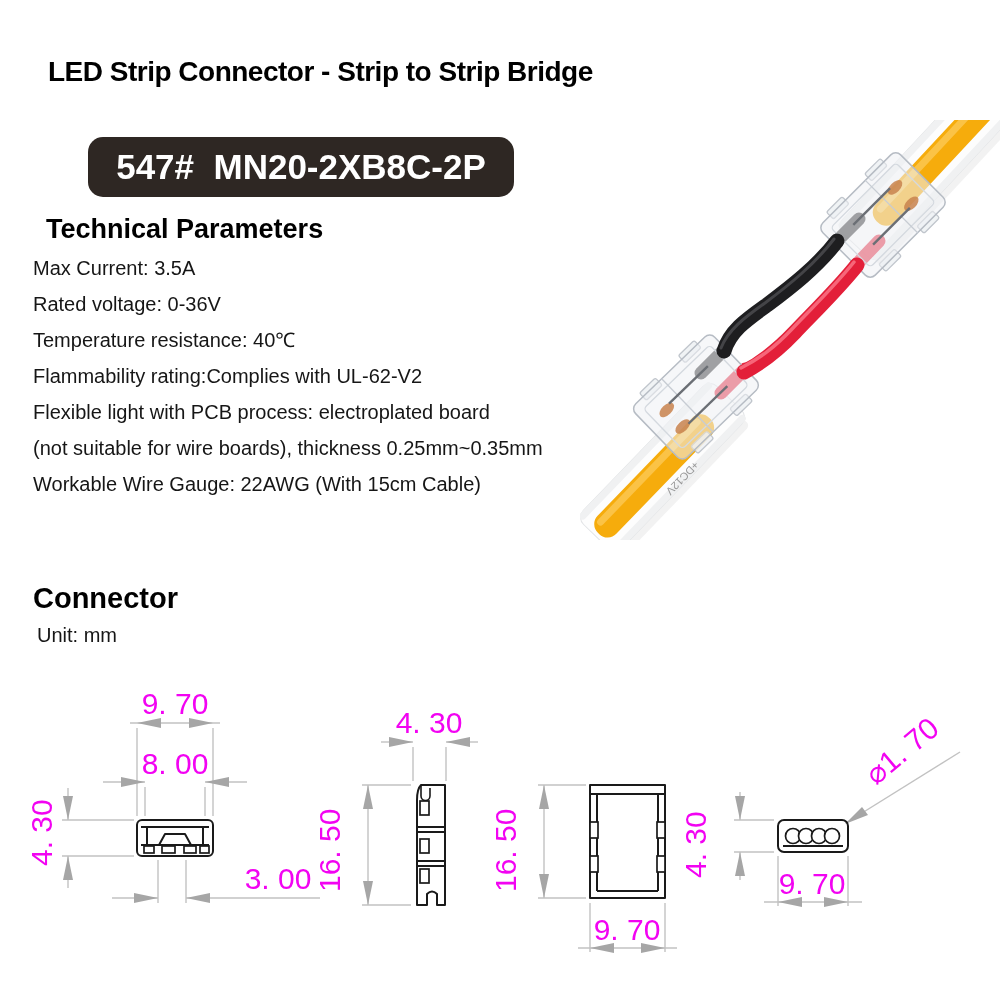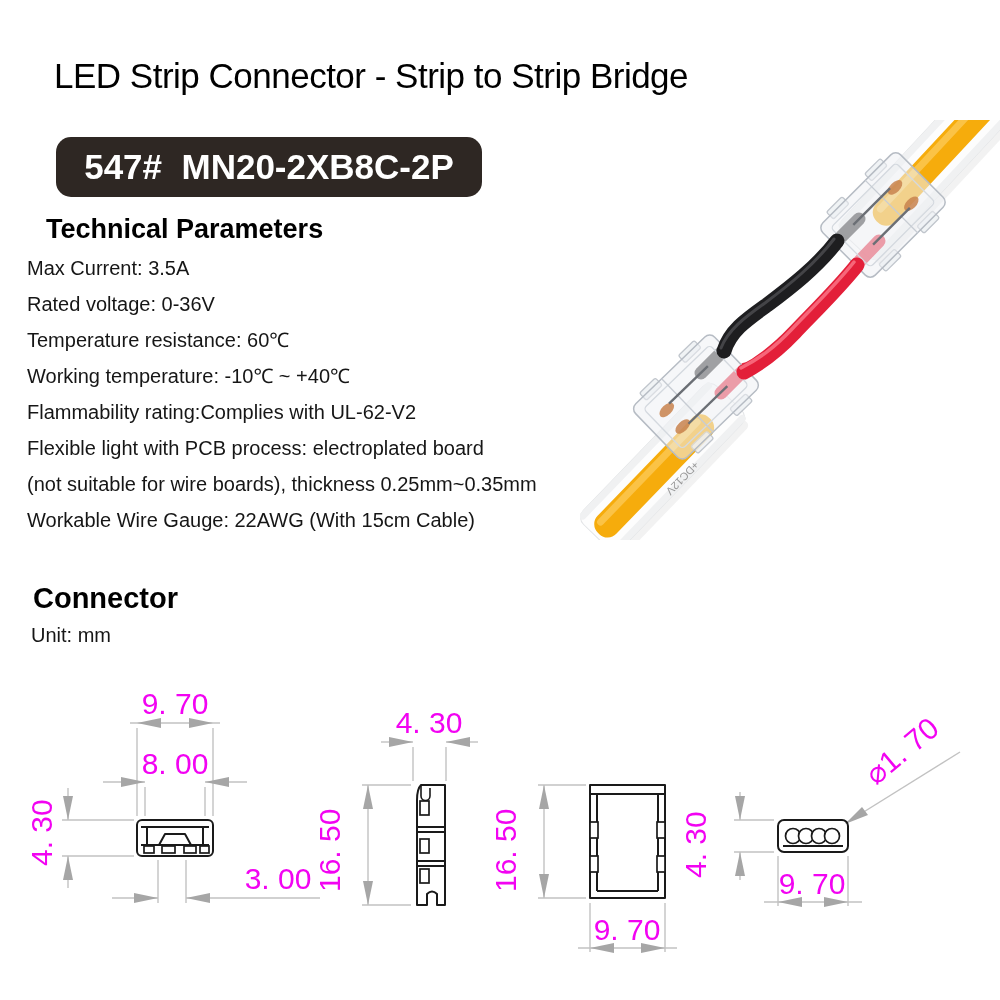--- a/index.html
+++ b/index.html
@@ -1,27 +1,27 @@
 <!DOCTYPE html>
 <html><head>
 <meta charset="utf-8">
 <style>
   html,body{margin:0;padding:0;background:#fff;}
   .page{position:relative;width:1000px;height:1000px;background:#ffffff;overflow:hidden;
         font-family:"Liberation Sans",sans-serif;color:#000;}
-  .title{position:absolute;left:54px;top:56px;font-size:35px;font-weight:normal;
+  .title{position:absolute;left:48px;top:56px;font-size:28px;font-weight:bold;
          letter-spacing:-0.5px;white-space:pre;}
-  .badge{position:absolute;left:56px;top:137px;width:426px;height:60px;background:#2e2723;
+  .badge{position:absolute;left:88px;top:137px;width:426px;height:60px;background:#2e2723;
          border-radius:15px;color:#fff;font-size:35px;font-weight:bold;display:flex;
          align-items:center;justify-content:center;white-space:pre;}
   .tech-heading{position:absolute;left:46px;top:214px;font-size:27px;font-weight:bold;}
-  .tech-lines{position:absolute;left:27px;top:250px;width:660px;}
+  .tech-lines{position:absolute;left:33px;top:250px;width:660px;}
   .tech-lines p{margin:0;font-size:20px;line-height:36px;color:#161616;white-space:pre-wrap;}
   .dim-heading{position:absolute;left:33px;top:582px;font-size:29px;font-weight:bold;}
-  .unit-label{position:absolute;left:31px;top:624px;font-size:20px;color:#161616;}
+  .unit-label{position:absolute;left:37px;top:624px;font-size:20px;color:#161616;}
   .photo-svg{position:absolute;left:580px;top:120px;width:420px;height:420px;}
   .dims-svg{position:absolute;left:0;top:660px;width:1000px;height:340px;}
   .dim-label{fill:#f203f2;font-size:30px;font-family:"Liberation Sans","DejaVu Sans",sans-serif;}
   .part{stroke:#1a1a1a;stroke-width:2;fill:none;stroke-linejoin:round;}
   .part-f{stroke:#1a1a1a;stroke-width:1.7;fill:#ffffff;}
   .dimline{stroke:#c2c2c2;stroke-width:1.4;fill:none;}
   .arrow{fill:#a6a6a6;stroke:none;}
 </style>
 </head>
 <body>
@@ -32,22 +32,21 @@
 
   <div class="badge">
     <span>547#  MN20-2XB8C-2P</span>
   </div>
 
   <div class="tech-heading">Technical Parameters</div>
 
   <div class="tech-lines">
     <p>Max Current: 3.5A</p>
     <p>Rated voltage: 0-36V</p>
-    <p>Temperature resistance: 60℃</p>
-    <p>Working temperature: -10℃ ~ +40℃</p>
+    <p>Temperature resistance: 40℃</p>
     <p>Flammability rating:Complies with UL-62-V2</p>
     <p>Flexible light with PCB process: electroplated board</p>
     <p>(not suitable for wire boards), thickness 0.25mm~0.35mm</p>
     <p>Workable Wire Gauge: 22AWG (With 15cm Cable)</p>
   </div>
 
   <div class="dim-heading">Connector</div>
   <div class="unit-label">Unit: mm</div>
 
   <svg class="photo-svg" viewBox="0 0 420 420">

